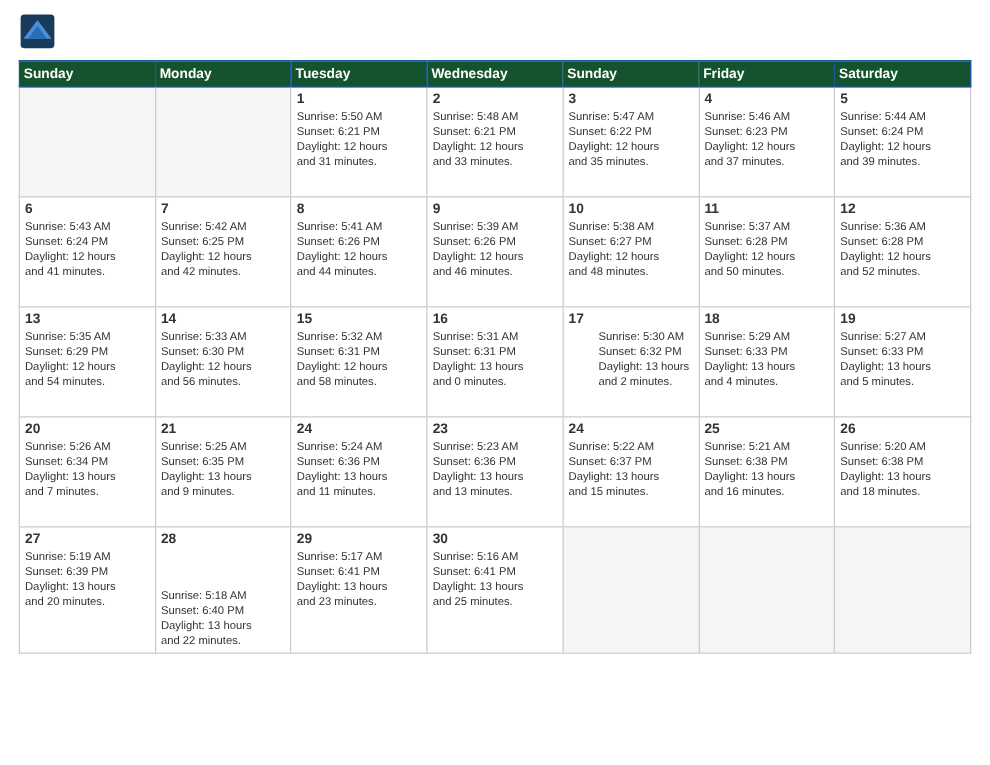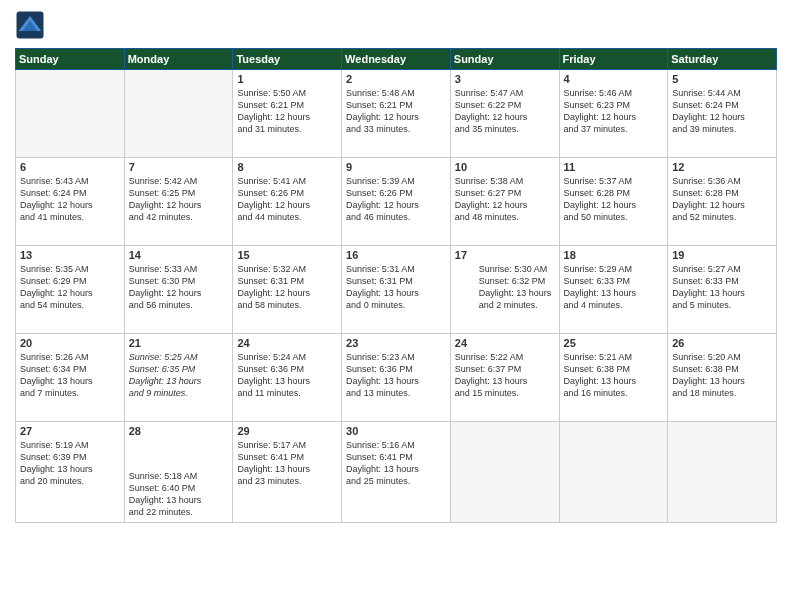--- a/index.html
+++ b/index.html
@@ -270,21 +270,21 @@
         <tr>
           <td>
             <span class="day-num">20</span>
             <div class="day-detail" style="white-space: pre-line;">Sunrise: 5:26 AM
 Sunset: 6:34 PM
 Daylight: 13 hours
 and 7 minutes.</div>
           </td>
           <td>
             <span class="day-num">21</span>
-            <div class="day-detail" style="white-space: pre-line; font-style: italic;">Sunrise: 5:25 AM
+            <div class="day-detail" style="white-space: pre-line;">Sunrise: 5:25 AM
 Sunset: 6:35 PM
 Daylight: 13 hours
 and 9 minutes.</div>
           </td>
           <td>
             <span class="day-num">24</span>
             <div class="day-detail" style="white-space: pre-line;">Sunrise: 5:24 AM
 Sunset: 6:36 PM
 Daylight: 13 hours
 and 11 minutes.</div>

